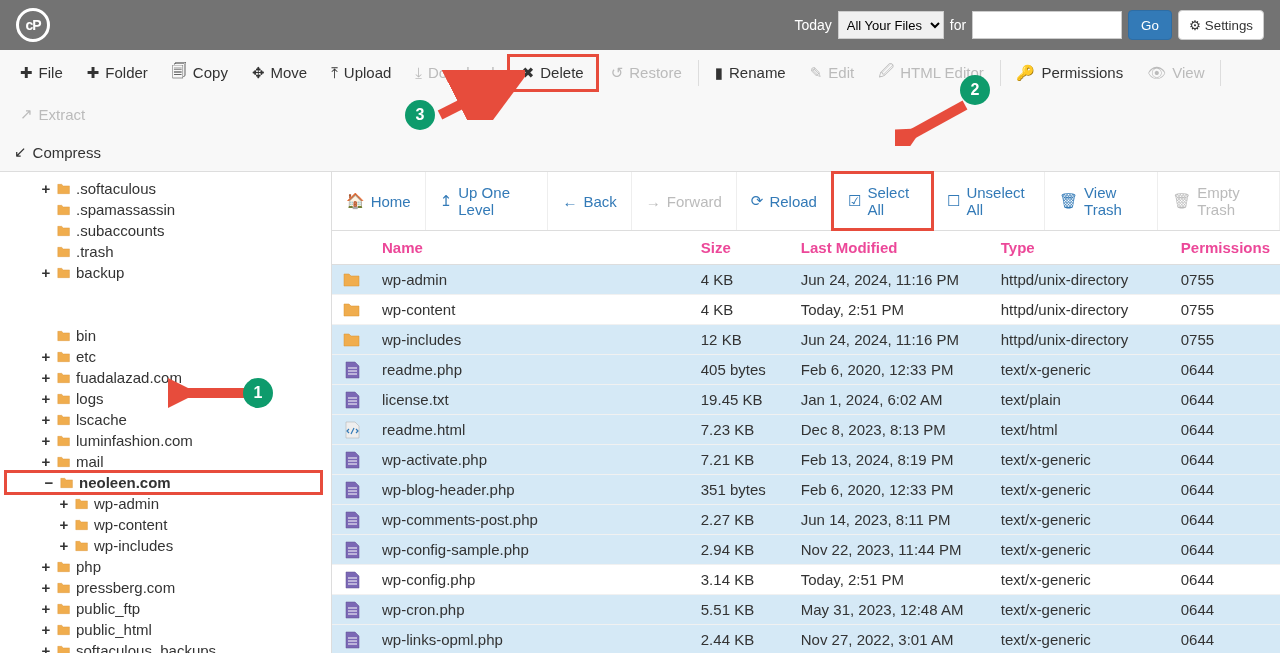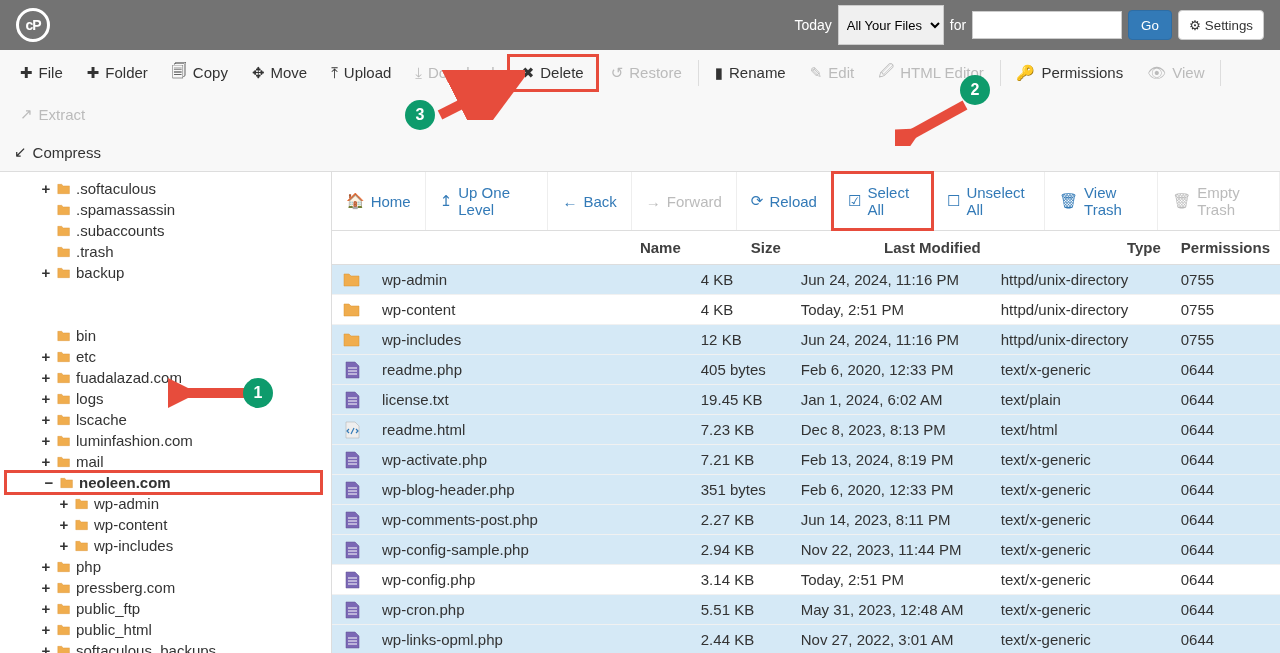--- a/index.html
+++ b/index.html
@@ -4,21 +4,21 @@
 <style>
 * { box-sizing: border-box; margin: 0; padding: 0; }
 body { font-family: Arial, Helvetica, sans-serif; font-size: 14px; color: #333; background: #fff; width: 1280px; }
 
 
 .topbar { background: #737373; height: 50px; display: flex; align-items: center; padding: 0 16px; color: #fff; }
 .logo { display: flex; align-items: center; gap: 10px; font-size: 22px; font-weight: 600; }
 .logo-badge { width: 34px; height: 34px; border-radius: 50%; border: 3px solid #fff; display: flex; align-items: center; justify-content: center; font-weight: bold; font-size: 14px; letter-spacing: -1px; }
 .top-right { margin-left: auto; display: flex; align-items: center; gap: 6px; }
 .top-right label { font-size: 14px; }
-.top-right select { height: 40px; font-size: 13px; padding: 2px 4px; background: #f0f0f0; border: 1px solid #ccc; }
+.top-right select { height: 28px; font-size: 13px; padding: 2px 4px; background: #f0f0f0; border: 1px solid #ccc; }
 .top-right input[type=text] { height: 28px; width: 150px; padding: 2px 6px; border: 1px solid #ccc; background: #fff; }
 .top-right .go { background: #337ab7; color: #fff; border: 1px solid #2e6da4; height: 30px; padding: 0 12px; border-radius: 4px; cursor: pointer; }
 .top-right .settings { background: #fff; color: #333; border: 1px solid #ccc; height: 30px; padding: 0 10px; border-radius: 4px; cursor: pointer; display: flex; align-items: center; gap: 4px; }
 
 
 .toolbar { background: #f8f8f8; border-bottom: 1px solid #ddd; display: flex; flex-wrap: wrap; align-items: center; padding: 0 8px; }
 .tb-btn { background: transparent; border: none; padding: 10px 12px; font-size: 15px; cursor: pointer; display: inline-flex; align-items: center; gap: 6px; color: #333; }
 .tb-btn.disabled { color: #bbb; cursor: default; }
 .tb-btn.highlighted { border: 3px solid #e74c3c; padding: 7px 12px; }
 .tb-sep { width: 1px; height: 26px; background: #ddd; margin: 0 4px; }
@@ -39,21 +39,21 @@
 
 .content { flex: 1; display: flex; flex-direction: column; width: 0; }
 .actionbar { display: flex; border-bottom: 1px solid #ddd; background: #fff; }
 .ab-btn { padding: 10px 14px; font-size: 15px; color: #337ab7; cursor: pointer; display: flex; align-items: center; gap: 6px; border-right: 1px solid #eee; }
 .ab-btn.disabled { color: #bbb; }
 .ab-btn.highlighted { border: 3px solid #e74c3c; margin: -1px; }
 
 
 .table-wrap { overflow-y: auto; flex: 1; }
 table.files { width: 100%; border-collapse: collapse; font-size: 15px; }
-table.files thead th { text-align: right; color: #404040; font-weight: 600; padding: 8px 10px; background: #fff; border-bottom: 1px solid #ddd; cursor: pointer; }
+table.files thead th { text-align: left; color: #ec4899; font-weight: 600; padding: 8px 10px; background: #fff; border-bottom: 1px solid #ddd; cursor: pointer; }
 table.files thead th.iconcol { width: 38px; }
 table.files tbody td { padding: 5px 10px; border-bottom: 1px solid #f1f1f1; }
 table.files tbody tr.selected { background: #d5e9f6; }
 table.files tbody tr.unselected { background: #fff; }
 td.iconcol { width: 38px; text-align: center; }
 svg.rowicon { width: 20px; height: 18px; vertical-align: middle; }
 
 
 .anno { position: absolute; pointer-events: none; }
 .circ { width: 30px; height: 30px; border-radius: 50%; background: #0e9b6c; color: #fff; display: flex; align-items: center; justify-content: center; font-weight: bold; font-size: 16px; }

